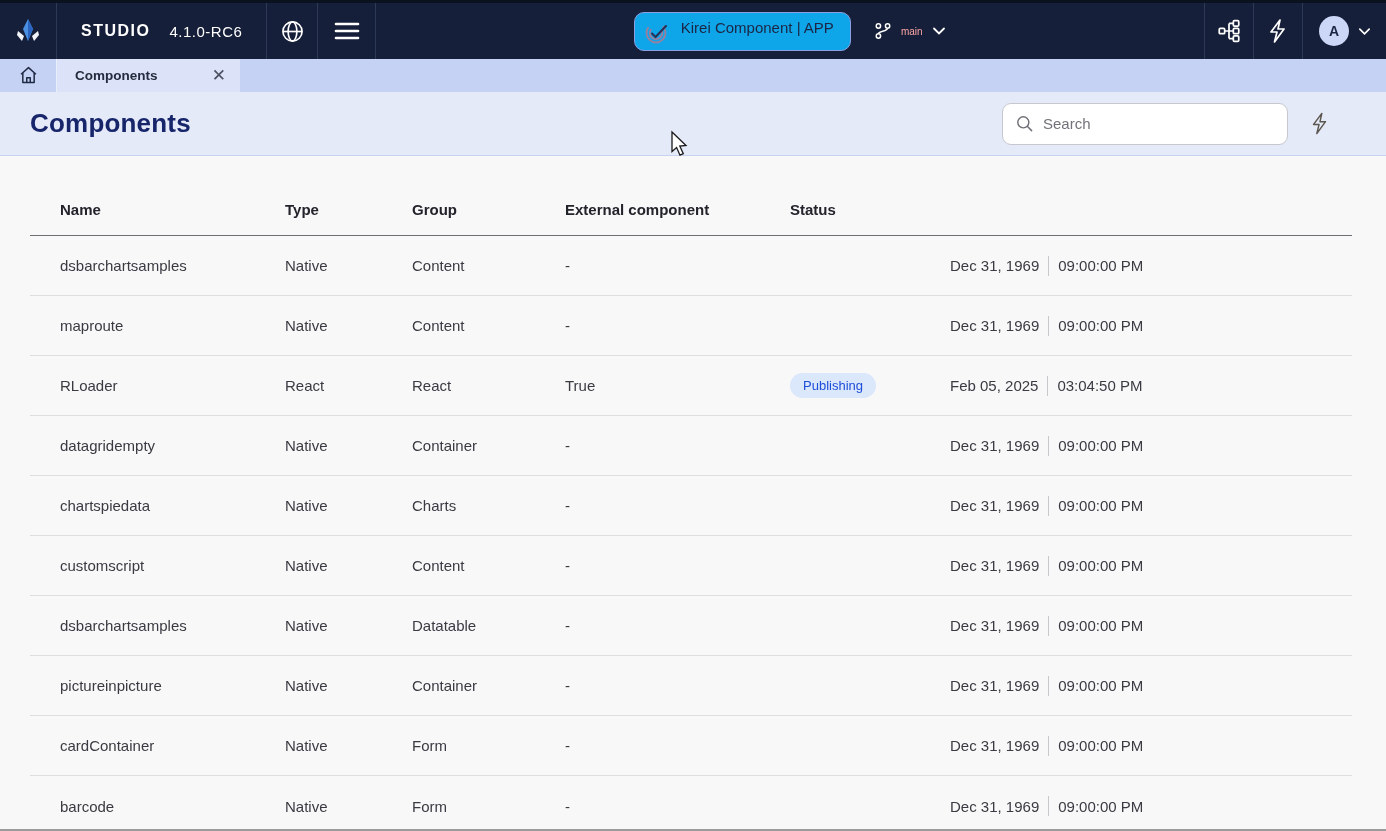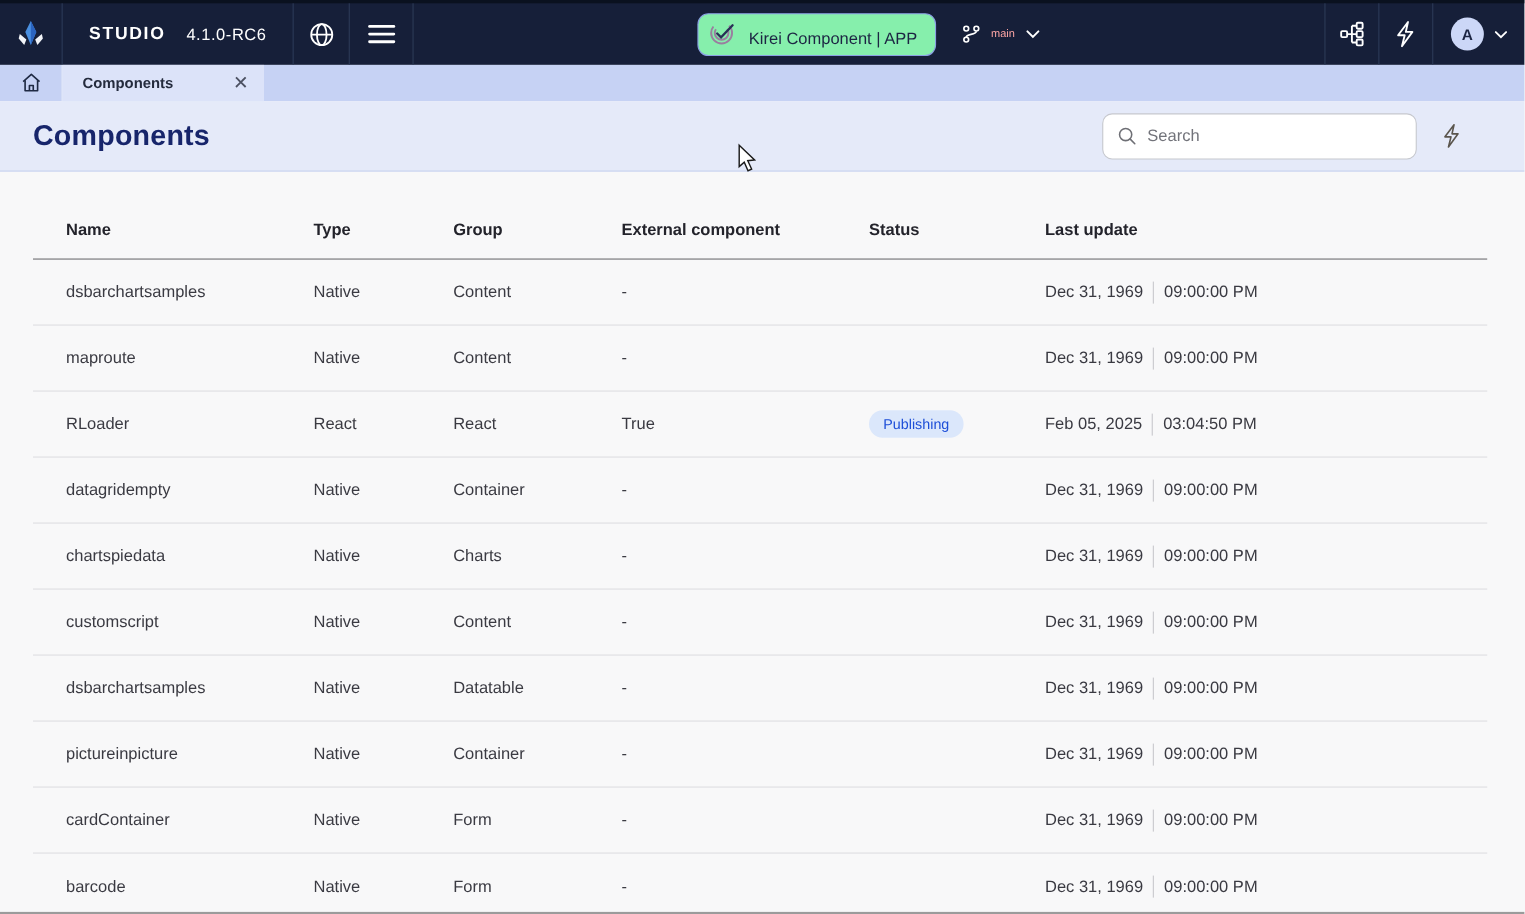--- a/index.html
+++ b/index.html
@@ -16,22 +16,22 @@
   }
   .tb-sect{ display:flex; align-items:center; justify-content:center; border-right:1px solid #2c3a57; }
   .tb-logo{ width:57px; }
   .tb-brand{ padding:0 24px; gap:10px; }
   .brand-name{ font-weight:bold; font-size:16px; letter-spacing:1.5px; }
   .brand-ver{ font-size:15px; font-weight:400; letter-spacing:.5px; margin-left:9px; }
   .tb-globe{ width:51px; }
   .tb-menu{ width:58px; }
   .tb-center{ flex:1; display:flex; align-items:center; justify-content:center; gap:22px; border-right:none; }
   .app-pill{
-    display:flex; align-items:flex-end; gap:10px;
-    background:#86efac; border:1px solid #8aa0e3; border-radius:10px;
+    display:flex; align-items:flex-start; gap:10px;
+    background:#0ea5e9; border:1px solid #8aa0e3; border-radius:10px;
     padding:6px 16px 6px 8px; height:39px; cursor:pointer;
   }
   .app-pill-label{ color:#1c2543; font-size:15px; font-weight:500; white-space:nowrap; }
   .branch-box{ display:flex; align-items:center; gap:8px; cursor:pointer; }
   .branch-label{ font-size:10px; color:#fca5a5; }
   .tb-right{ display:flex; align-items:stretch; }
   .tb-icon-btn{ width:49px; display:flex; align-items:center; justify-content:center; cursor:pointer; border-left:1px solid #2c3a57; }
   .tb-user{ display:flex; align-items:center; gap:8px; padding:0 14px 0 16px; border-left:1px solid #2c3a57; cursor:pointer; }
   .avatar{
     width:30px; height:30px; border-radius:50%; background:#ccd7f7;
@@ -227,21 +227,20 @@
   </div>
 </div>
 
 <div class="table-wrap">
   <div class="trow thead">
     <div class="th">Name</div>
     <div class="th">Type</div>
     <div class="th">Group</div>
     <div class="th">External component</div>
     <div class="th">Status</div>
-    <div class="th">Last update</div>
   </div>
   <div class="tbody">
       <div class="trow">
         <div class="cell">dsbarchartsamples</div>
         <div class="cell">Native</div>
         <div class="cell">Content</div>
         <div class="cell">-</div>
         <div class="cell"></div>
         <div class="cell lastupdate">
           <div>Dec 31, 1969</div>

